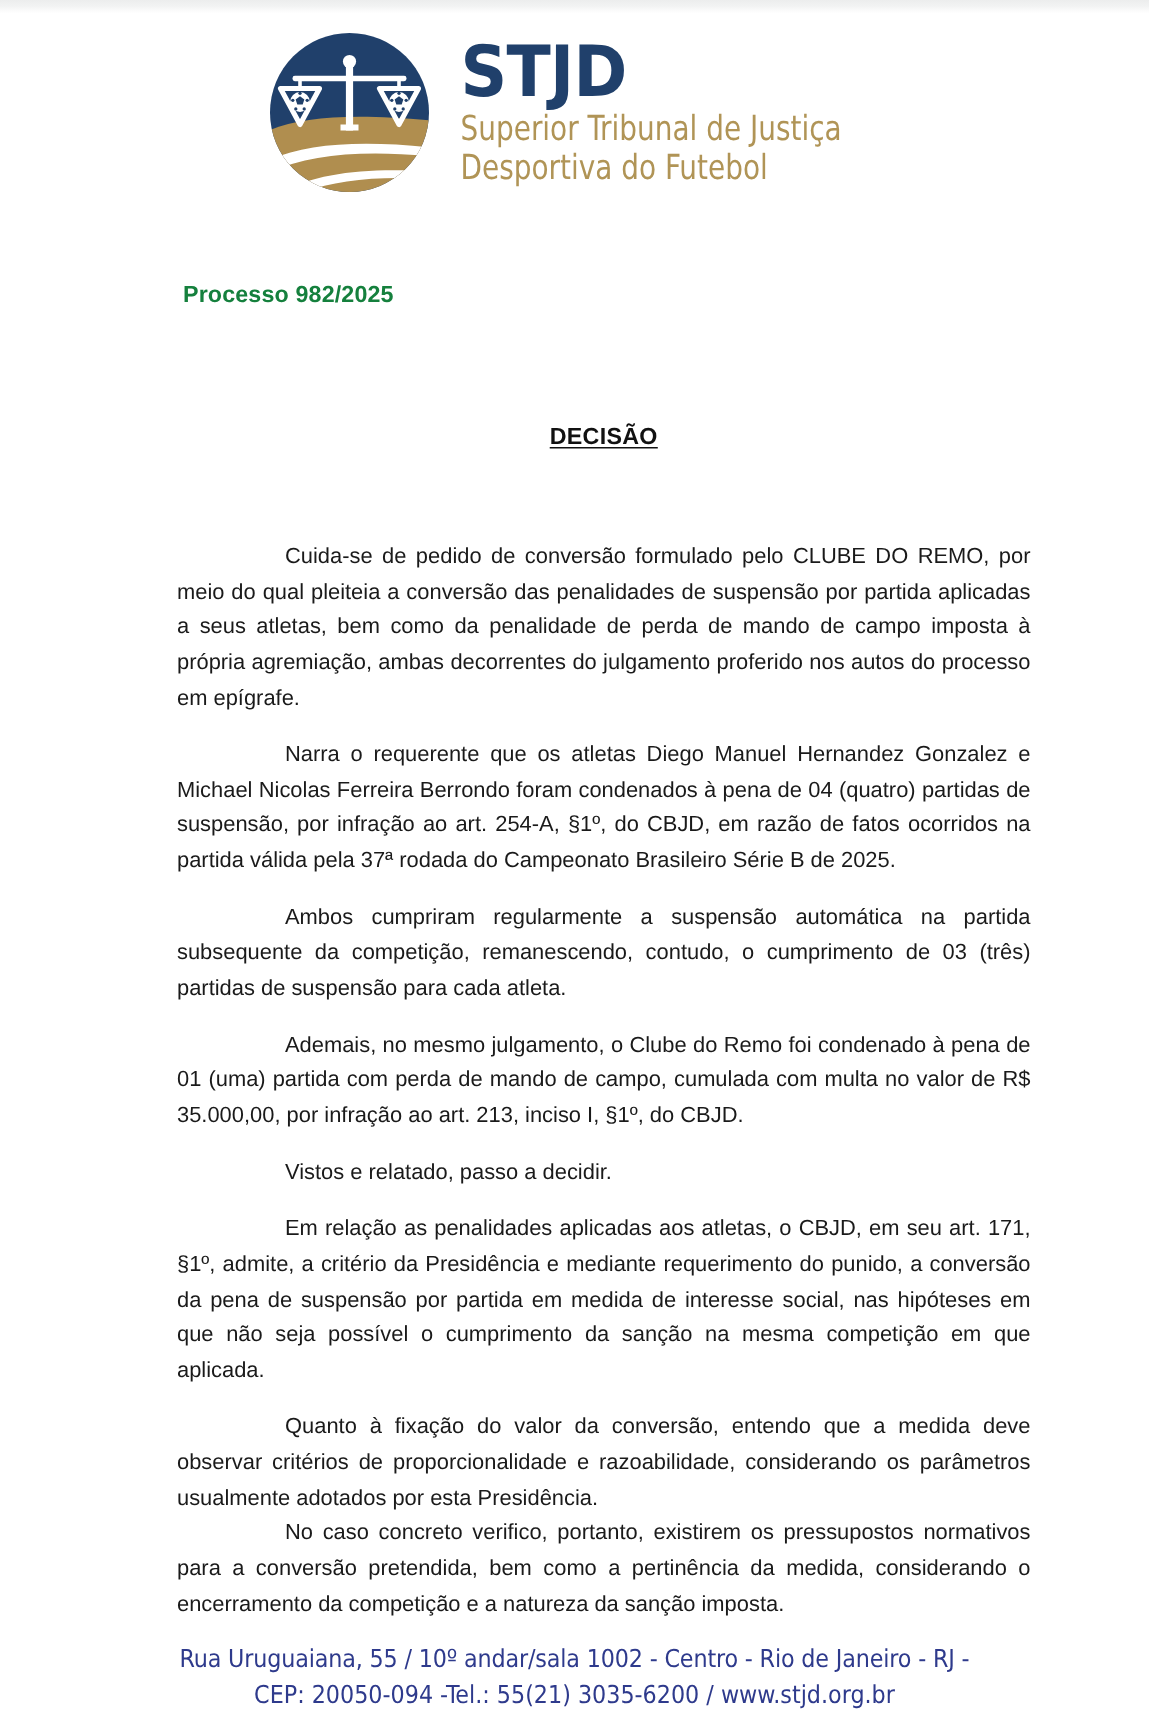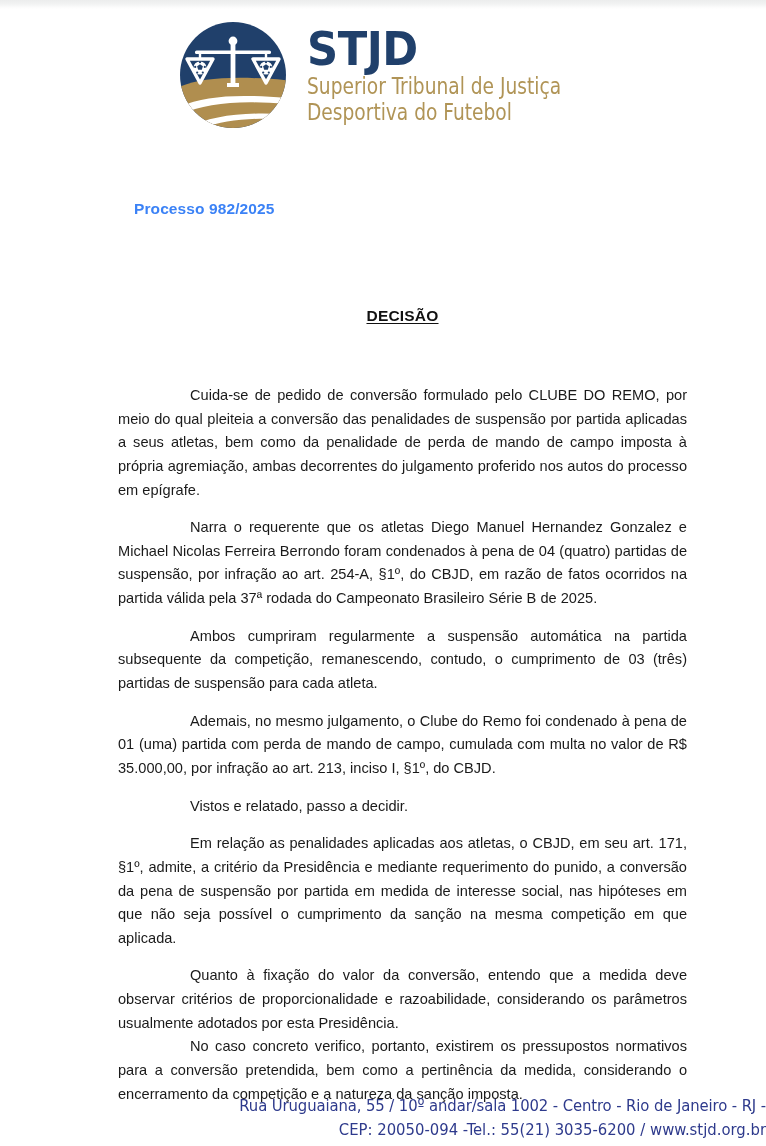--- a/index.html
+++ b/index.html
@@ -88,23 +88,23 @@
   .doc-body {
     position: absolute;
     left: 118px;
     top: 160px;
     width: 569px;
   }
 
   .process-line {
     font-size: 15.5px;
     font-weight: 700;
-    color: #3b82f6;
+    color: #15803d;
     letter-spacing: 0.1px;
-    margin: 16px;
+    margin: 4px;
     padding-top: 24px;
   }
 
   .decision-title-wrap {
     text-align: center;
     margin: 0;
     padding-top: 73px;
   }
   .decision-title {
     font-size: 15.5px;
@@ -136,21 +136,21 @@
     position: absolute;
     left: 0;
     bottom: 5px;
     width: 766px;
     text-align: center;
     color: #2e3a8c;
     font-size: 16.5px;
     line-height: 1.42;
     font-family: "DejaVu Sans Condensed", "DejaVu Sans", "Liberation Sans", sans-serif;
   }
-  .footer .fline { display: block; white-space: nowrap; text-align: right; }
+  .footer .fline { display: block; white-space: nowrap; }
   .footer .fline.line1 { letter-spacing: -0.1px; }
 </style>
 </head>
 <body>
 
 <div class="top-strip"></div>
 
 <div class="page">
 
   <div class="letterhead">

